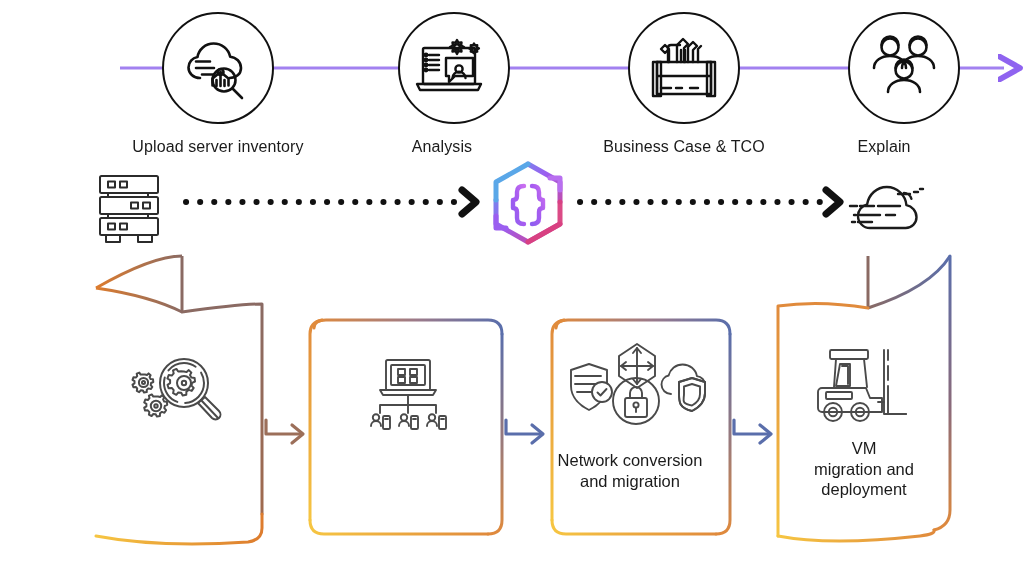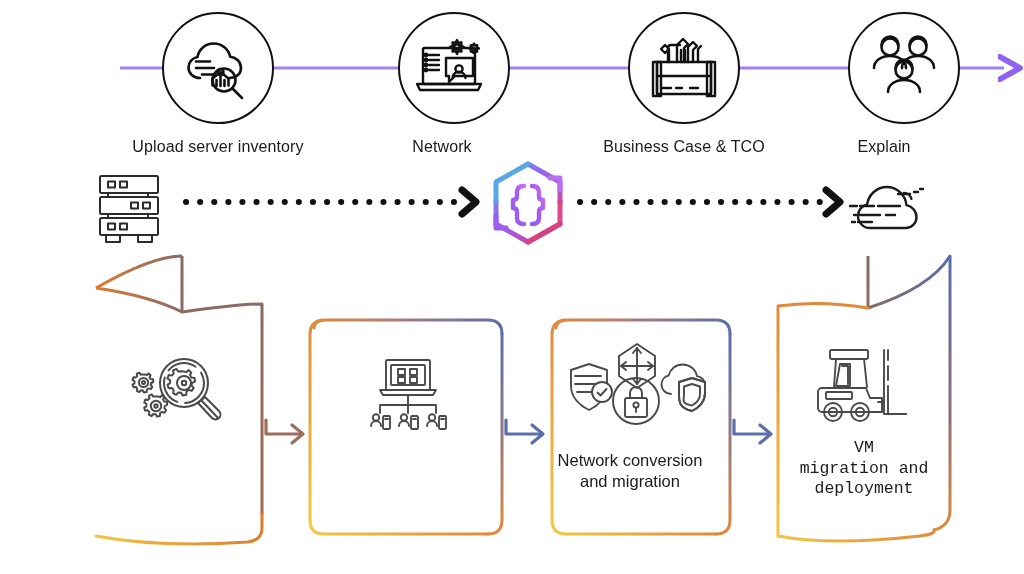--- a/index.html
+++ b/index.html
@@ -66,21 +66,21 @@
         <path d="M31 22h27v18H40l-6 6v-6h-3z"></path>
         <circle cx="44" cy="33" r="3.6"></circle>
         <path d="M37.5 42c0-3.6 2.9-6.2 6.5-6.2s6.5 2.6 6.5 6.2"></path>
         <path d="M42 4l1.4 2.8 3.1-.4-.4 3.1L49 11l-2.9 1.4.4 3.1-3.1-.4L42 18l-1.4-2.9-3.1.4.4-3.1L35 11l2.9-1.5-.4-3.1 3.1.4z"></path>
         <circle cx="42" cy="11" r="2.8"></circle>
         <path d="M59 7.5l1 2 2.2-.3-.3 2.2 2 1-2 1 .3 2.2-2.2-.3-1 2-1-2-2.2.3.3-2.2-2-1 2-1-.3-2.2 2.2.3z"></path>
         <circle cx="59" cy="14.4" r="2"></circle>
       </g>
     </svg>
   </div>
-  <div class="tl-label" style="left:352px;top:138px;width:180px;">Network</div>
+  <div class="tl-label" style="left:352px;top:138px;width:180px;">Analysis</div>
 
   <div class="circle-node" style="left:628px;top:12px;">
     <svg width="72" height="72" viewBox="0 0 72 72">
       <g fill="none" stroke="#111" stroke-width="2.4" stroke-linecap="round" stroke-linejoin="round">
         <path d="M9 30h54v32H9z"></path>
         <path d="M9 30v32M63 30v32M9 44h54"></path>
         <path d="M5 30h8v34H5zM59 30h8v34h-8z"></path>
         <path d="M13 56h10M28 56h6M42 56h8"></path>
         <path d="M20 30V16c0-2 1-3 3-3h9M21 30V18"></path>
         <path d="M29 30V13l6-6 5 5-4 4v14"></path>
@@ -398,17 +398,17 @@
         <circle cx="48" cy="68" r="9"></circle>
           <circle cx="48" cy="68" r="4.2"></circle>
 
         <path d="M72 58 h-6"></path>
       </g>
     </svg>
   </div>
 
   <div class="card-text" style="left:552px;top:450px;width:156px;">Network conversion
 and migration</div>
-  <div class="card-text" style="left:788px;top:438px;width:152px;font-family:Liberation Mono, monospace;">VM
+  <div class="card-text" style="left:788px;top:438px;width:152px;">VM
 migration and
 deployment</div>
 
 </div>
 
 </body></html>

